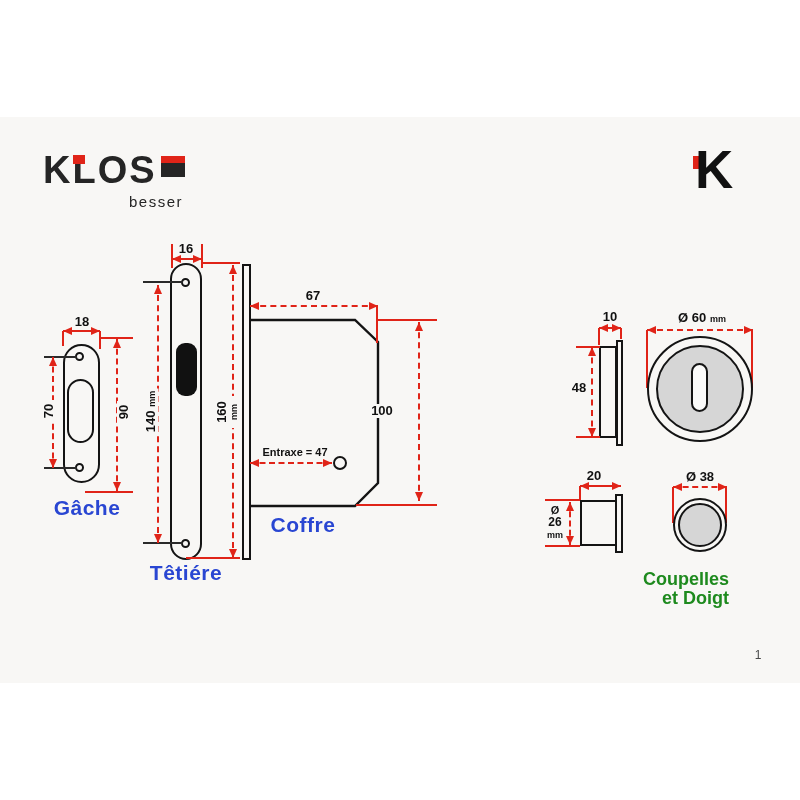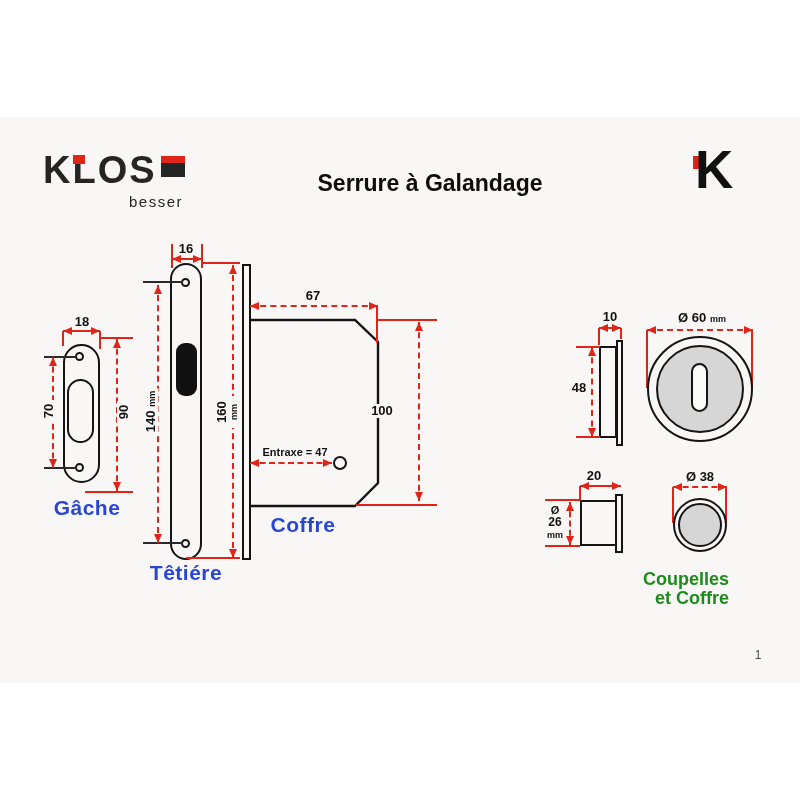--- a/index.html
+++ b/index.html
@@ -66,21 +66,20 @@
         <span>S</span>
       <span class="e-bars">
           <i class="red"></i>
           <i></i>
           <i></i>
         </span>
     </div>
     <div class="besser">besser</div>
   </div>
 
-  <div class="title">Serrure à Galandage</div>
 
   <div class="mark">
     <i class="bar"></i>
     <span class="kk">K</span>
   </div>
 
   <div class="dim" style="left:72px;top:315px;width:20px">18</div>
   <div class="red-h" style="left:63px;top:330px;width:37px"></div>
   <i class="ar ar-l" style="left:63px;top:327px"></i>
   <i class="ar ar-r" style="left:91px;top:327px"></i>
@@ -211,17 +210,17 @@
   <div class="dash-h" style="left:673px;top:486px;width:54px"></div>
   <i class="ar ar-l" style="left:673px;top:483px"></i>
   <i class="ar ar-r" style="left:718px;top:483px"></i>
   <div class="red-v" style="left:672px;top:487px;height:36px"></div>
   <div class="red-v" style="left:725px;top:487px;height:36px"></div>
   <div class="outline round" style="left:673px;top:498px;width:54px;height:54px;border-width:2.2px"></div>
   <div class="outline round" style="left:678px;top:503px;width:44px;height:44px;background:var(--metal)"></div>
 
   <div class="glabel" style="left:607px;top:570px;width:122px">
     <div>Coupelles</div>
-    <div>et Coffre</div>
+    <div>et Doigt</div>
   </div>
 
   <div class="pagenum">1</div>
 </div>
 
 </body></html>

